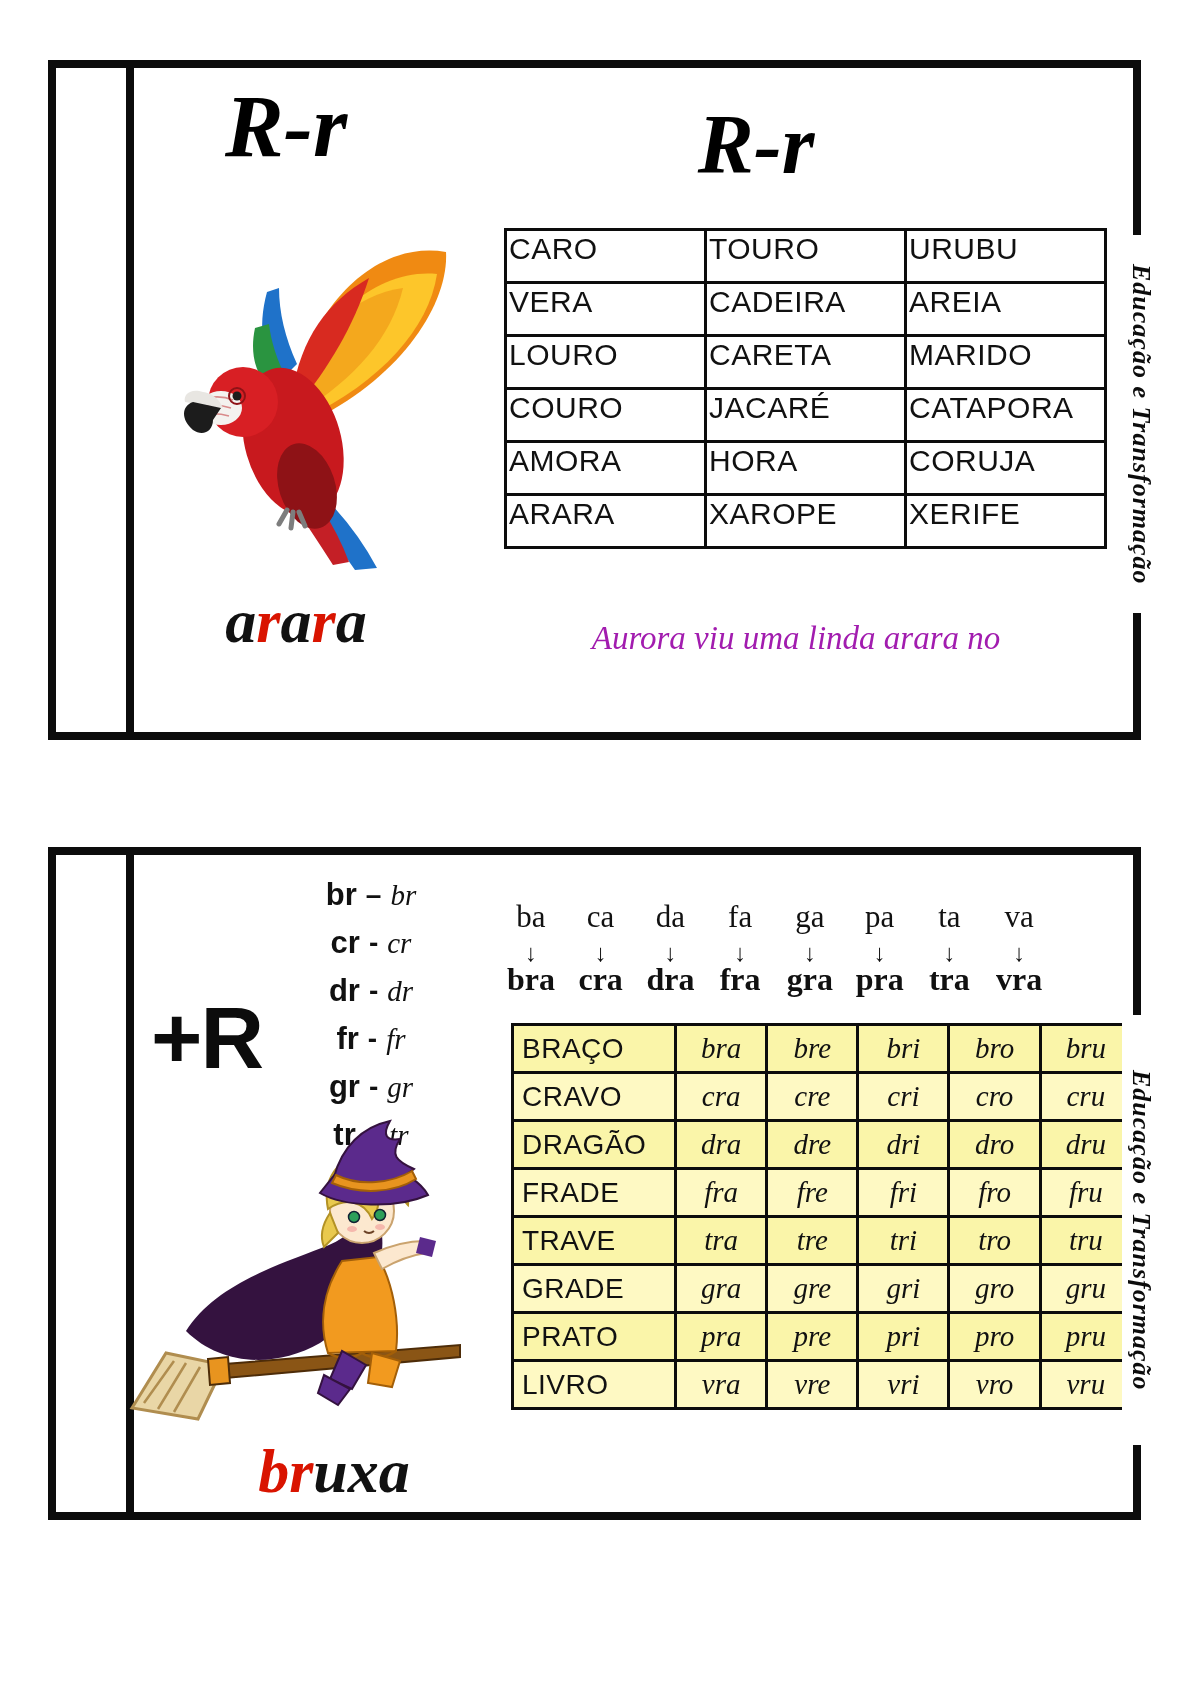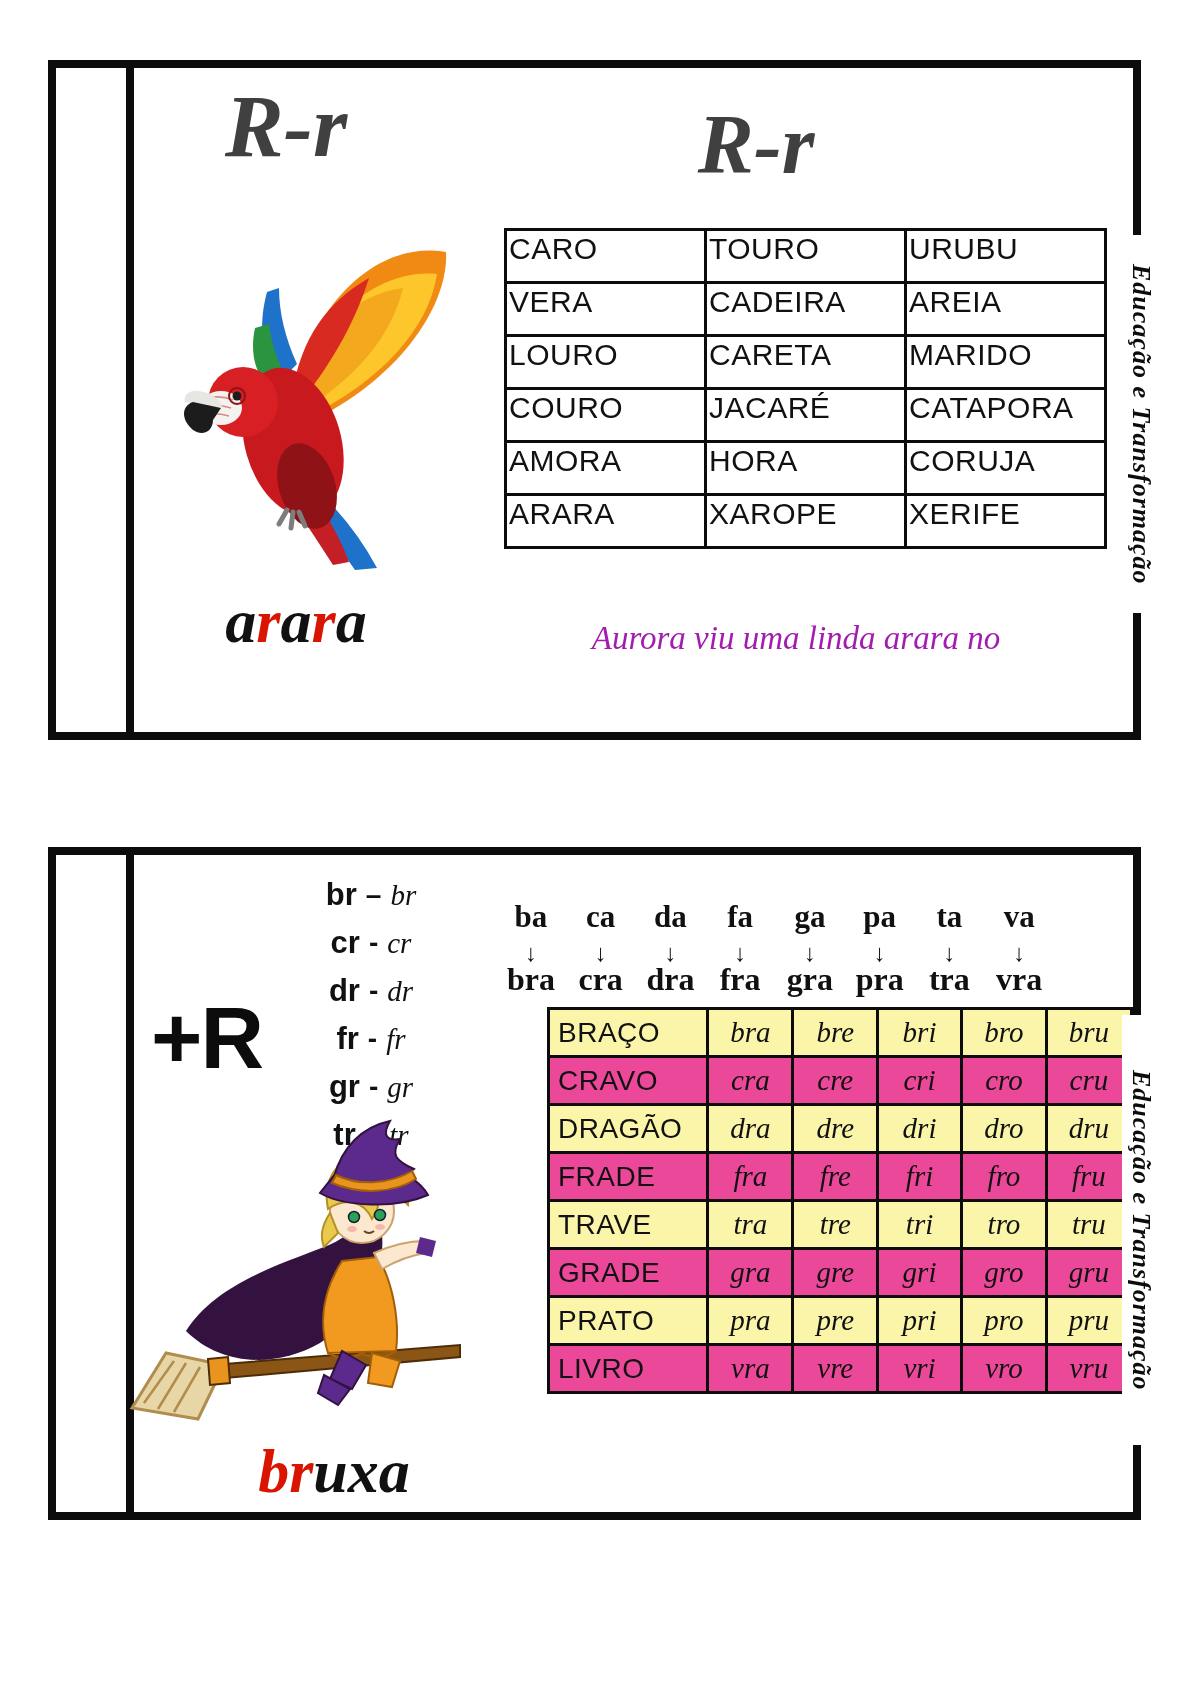--- a/index.html
+++ b/index.html
@@ -8,21 +8,21 @@
   .panel{position:absolute;left:48px;width:1093px;border:8px solid #0c0c0c;background:#fff;box-sizing:border-box;}
   #panel-r{top:60px;height:680px;}
   #panel-br{top:847px;height:673px;}
   .left-strip{position:absolute;left:0;top:0;bottom:0;width:70px;border-right:8px solid #0c0c0c;background:#fff;}
   
   .vtext{position:absolute;right:-27px;width:38px;background:#fff;display:flex;align-items:center;justify-content:center;
          writing-mode:vertical-rl;text-orientation:mixed;
          font-family:"Liberation Serif",serif;font-style:italic;font-weight:700;font-size:26px;letter-spacing:1px;color:#0c0c0c;}
   #panel-r .vtext{top:167px;height:378px;}
   #panel-br .vtext{top:160px;height:430px;}
-  .big-title{position:absolute;font-family:"Liberation Serif",serif;font-style:italic;font-weight:700;color:#404040;text-align:center;}
+  .big-title{position:absolute;font-family:"Liberation Serif",serif;font-style:italic;font-weight:700;color:#000000;text-align:center;}
   .red{color:#d91400;}
 
   
   .title-left{left:90px;top:8px;width:280px;font-size:88px;}
   .title-right{left:520px;top:28px;width:360px;font-size:84px;}
   .parrot-box{position:absolute;left:85px;top:142px;width:320px;height:365px;}
   .keyword{position:absolute;text-align:center;font-family:"Liberation Serif",serif;font-style:italic;font-weight:700;font-size:62px;line-height:1;}
   #panel-r .keyword{left:90px;top:522px;width:300px;}
   #panel-br .keyword{left:128px;top:585px;width:300px;}
 
@@ -35,26 +35,26 @@
   #panel-br .sentence{left:430px;top:574px;width:620px;}
 
   
   .plus-r{position:absolute;left:95px;top:132px;font-size:88px;font-weight:700;letter-spacing:-2px;color:#0c0c0c;}
   .blend-list{position:absolute;left:225px;top:16px;width:180px;}
   .blend-line{height:48px;display:flex;justify-content:center;align-items:center;gap:9px;}
   .blend-line .print{font-weight:700;font-size:31px;}
   .blend-line .sep{font-weight:700;font-size:28px;}
   .blend-line .curs{font-family:"Liberation Serif",serif;font-style:italic;font-size:29px;}
   .syl-grid{position:absolute;left:440px;width:558px;display:grid;grid-template-columns:repeat(8,1fr);text-align:center;}
-  .base-row{top:44px;font-family:"Liberation Serif",serif;font-weight:700;font-size:31px;}
+  .base-row{top:44px;font-family:"Liberation Serif",serif;font-weight:400;font-size:31px;}
   .arrow-row{top:84px;font-size:24px;font-weight:700;}
   .bra-row{top:106px;font-family:"Liberation Serif",serif;font-weight:700;font-size:32px;}
 
-  table.blends{position:absolute;left:455px;top:152px;border-collapse:collapse;table-layout:fixed;margin-left:36px;}
-  table.blends td{border:3px solid #0c0c0c;height:43px;background:#ec4899;}
+  table.blends{position:absolute;left:455px;top:168px;border-collapse:collapse;table-layout:fixed;}
+  table.blends td{border:3px solid #0c0c0c;height:43px;background:#fef9c3;}
   table.blends tr.hl td{background:#faf5a9;}
   table.blends td.word{width:152px;font-size:28px;letter-spacing:.5px;padding-left:8px;}
   table.blends td.syl{width:88px;text-align:center;font-family:"Liberation Serif",serif;font-style:italic;font-size:29px;}
   .witch-box{position:absolute;left:68px;top:258px;width:345px;height:325px;}
 </style>
 </head>
 <body>
 
 <div class="canvas">
 

